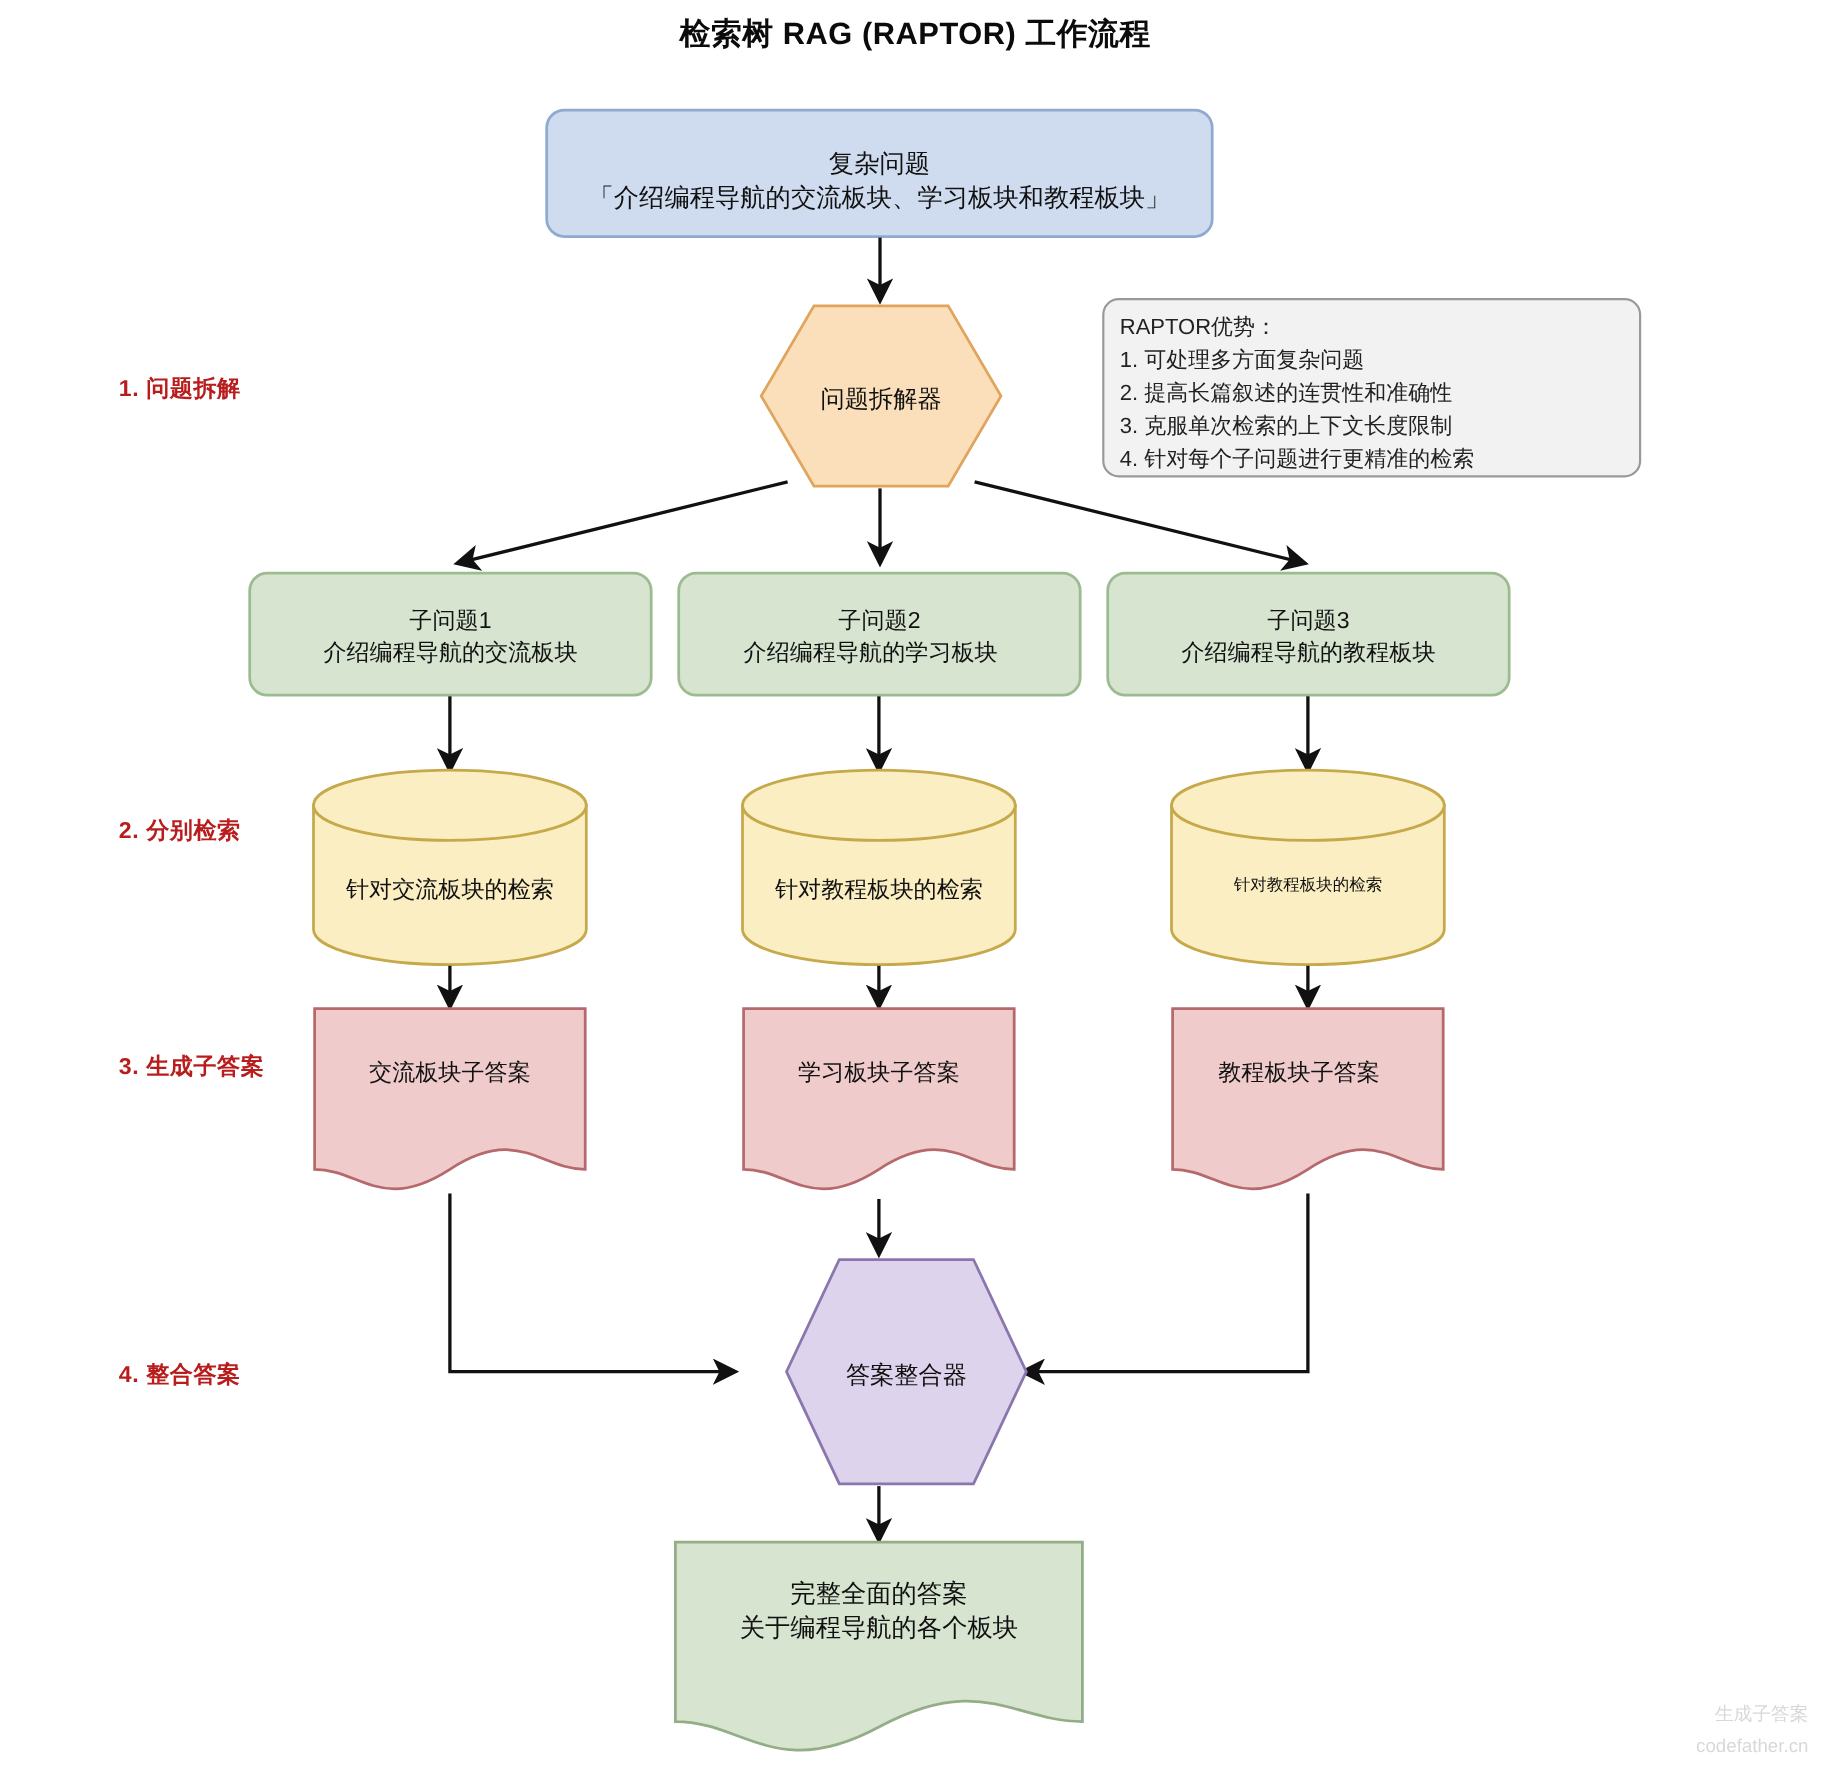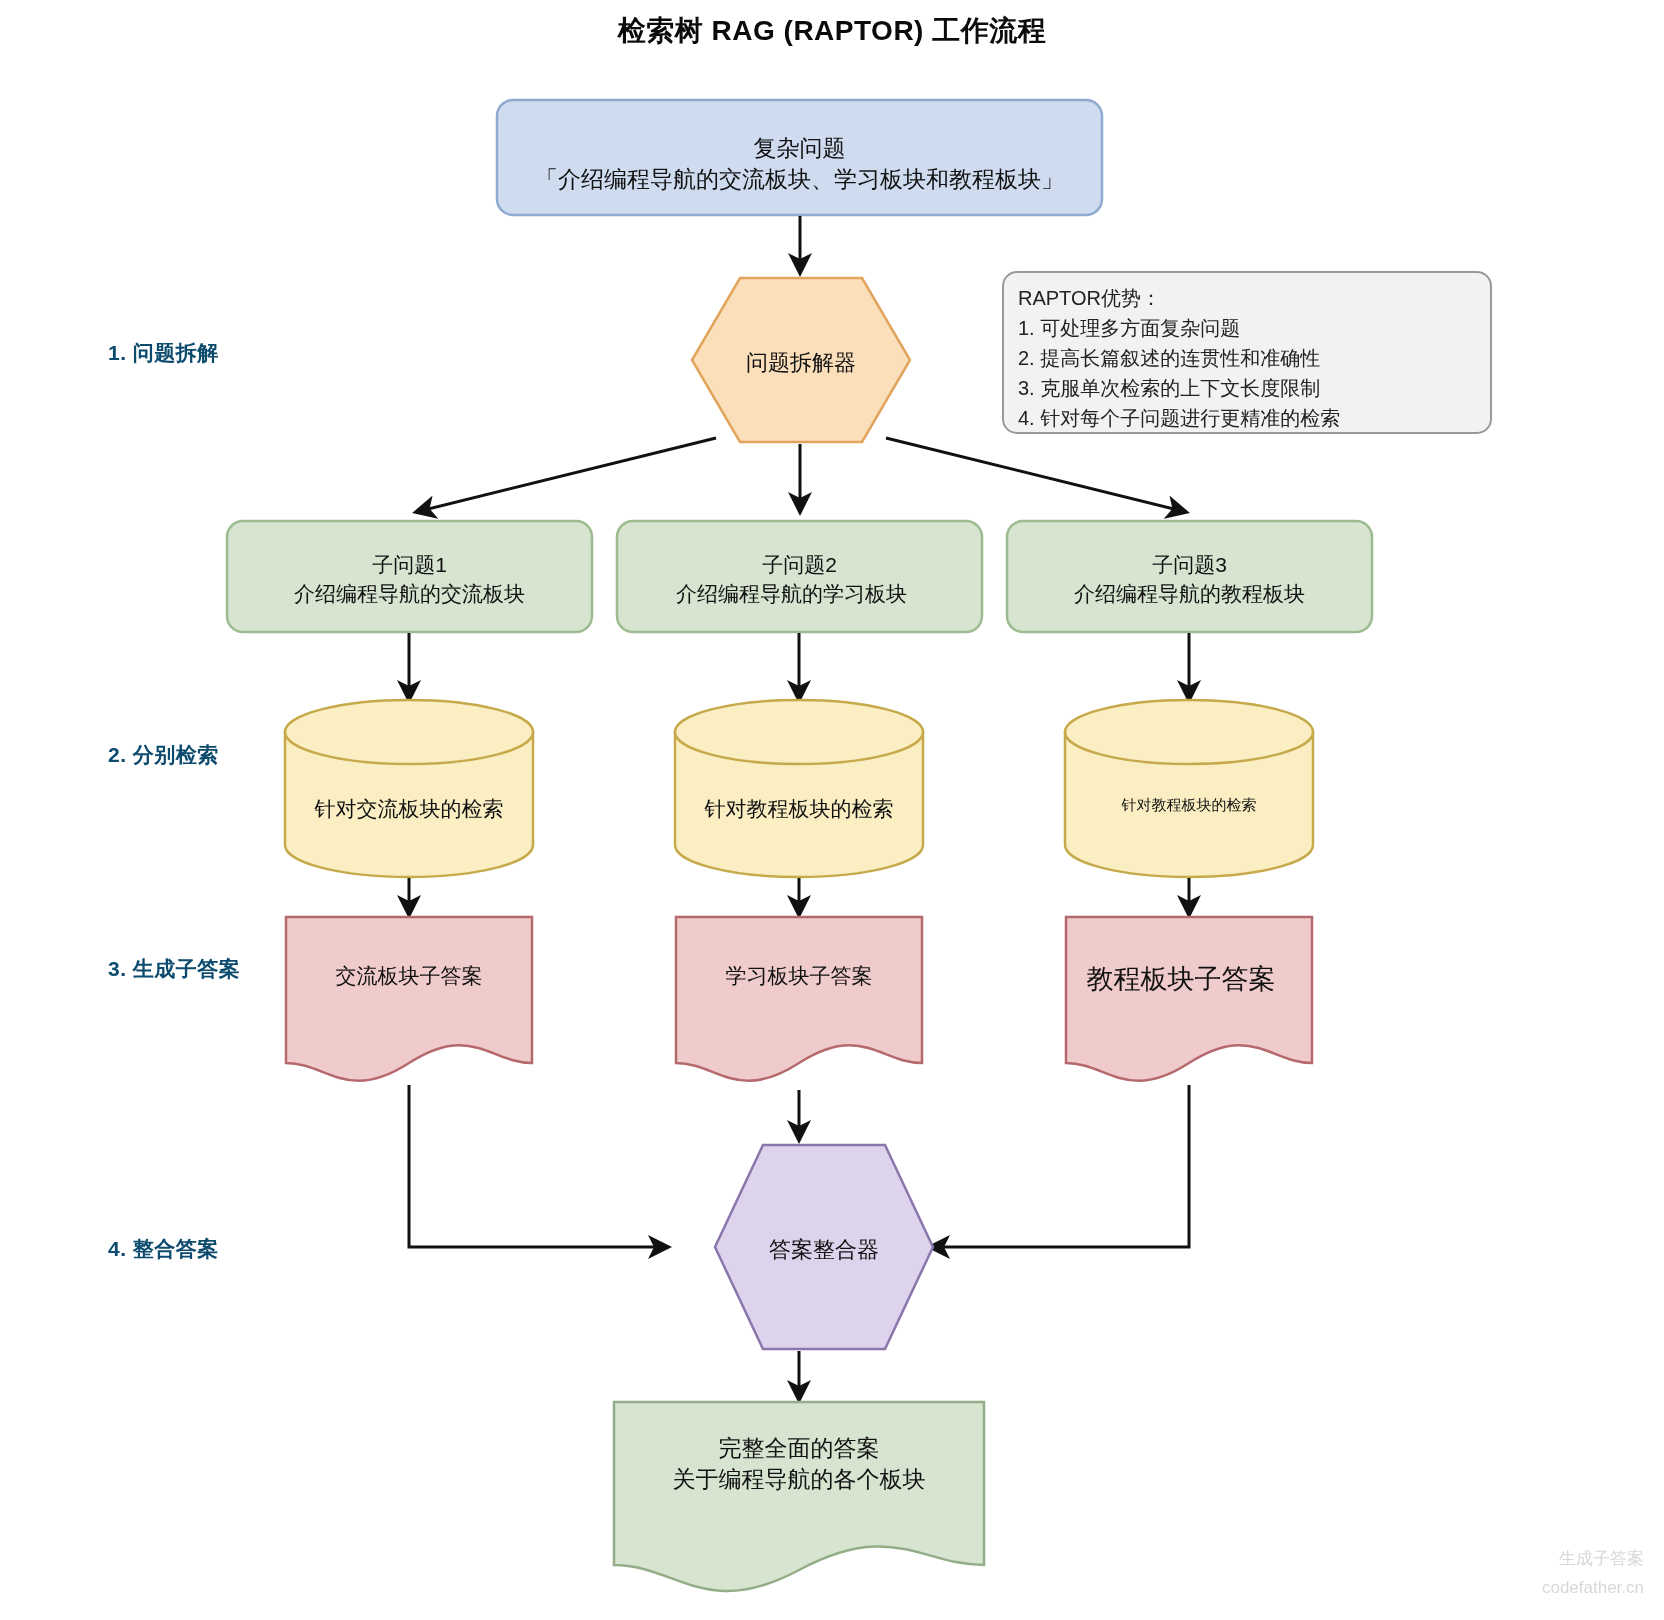--- a/index.html
+++ b/index.html
@@ -17,21 +17,21 @@
   #canvas {
     position: absolute;
     inset: 0;
     width: 1664px;
     height: 1620px;
   }
   .lbl {
     position: absolute;
     font-weight: bold;
     font-size: 21px;
-    color: #0c4a6e;
+    color: #b91c1c;
     white-space: nowrap;
     letter-spacing: 0.5px;
   }
   #title {
     position: absolute;
     left: 0; right: 0;
     top: 12px;
     text-align: center;
     font-size: 28px;
     font-weight: bold;
@@ -141,21 +141,21 @@
 
 <div class="node-text" style="left:1007px; top:551px; width:365px; font-size:21px;">子问题3</div>
 <div class="node-text" style="left:1007px; top:580px; width:365px; font-size:21px;">介绍编程导航的教程板块</div>
 
 <div class="node-text" style="left:275px; top:795px; width:268px; font-size:21px;">针对交流板块的检索</div>
 <div class="node-text" style="left:665px; top:795px; width:268px; font-size:21px;">针对教程板块的检索</div>
 <div class="node-text" style="left:1055px; top:795px; width:268px; font-size:15px;">针对教程板块的检索</div>
 
 <div class="node-text" style="left:286px; top:962px; width:246px; font-size:21px;">交流板块子答案</div>
 <div class="node-text" style="left:676px; top:962px; width:246px; font-size:21px;">学习板块子答案</div>
-<div class="node-text" style="left:1066px; top:962px; width:230px; font-size:27px;">教程板块子答案</div>
+<div class="node-text" style="left:1066px; top:962px; width:230px; font-size:21px;">教程板块子答案</div>
 
 <div class="node-text nt-bold" style="left:715px; top:1235px; width:218px; font-size:22px;">答案整合器</div>
 
 <div class="node-text nt-bold" style="left:614px; top:1433px; width:370px; font-size:23px;">完整全面的答案</div>
 <div class="node-text nt-bold" style="left:614px; top:1464px; width:370px; font-size:23px;">关于编程导航的各个板块</div>
 
 <div class="note-text" style="left:1018px; top:283px;">RAPTOR优势：</div>
 <div class="note-text" style="left:1018px; top:313px;">1. 可处理多方面复杂问题</div>
 <div class="note-text" style="left:1018px; top:343px;">2. 提高长篇叙述的连贯性和准确性</div>
 <div class="note-text" style="left:1018px; top:373px;">3. 克服单次检索的上下文长度限制</div>

